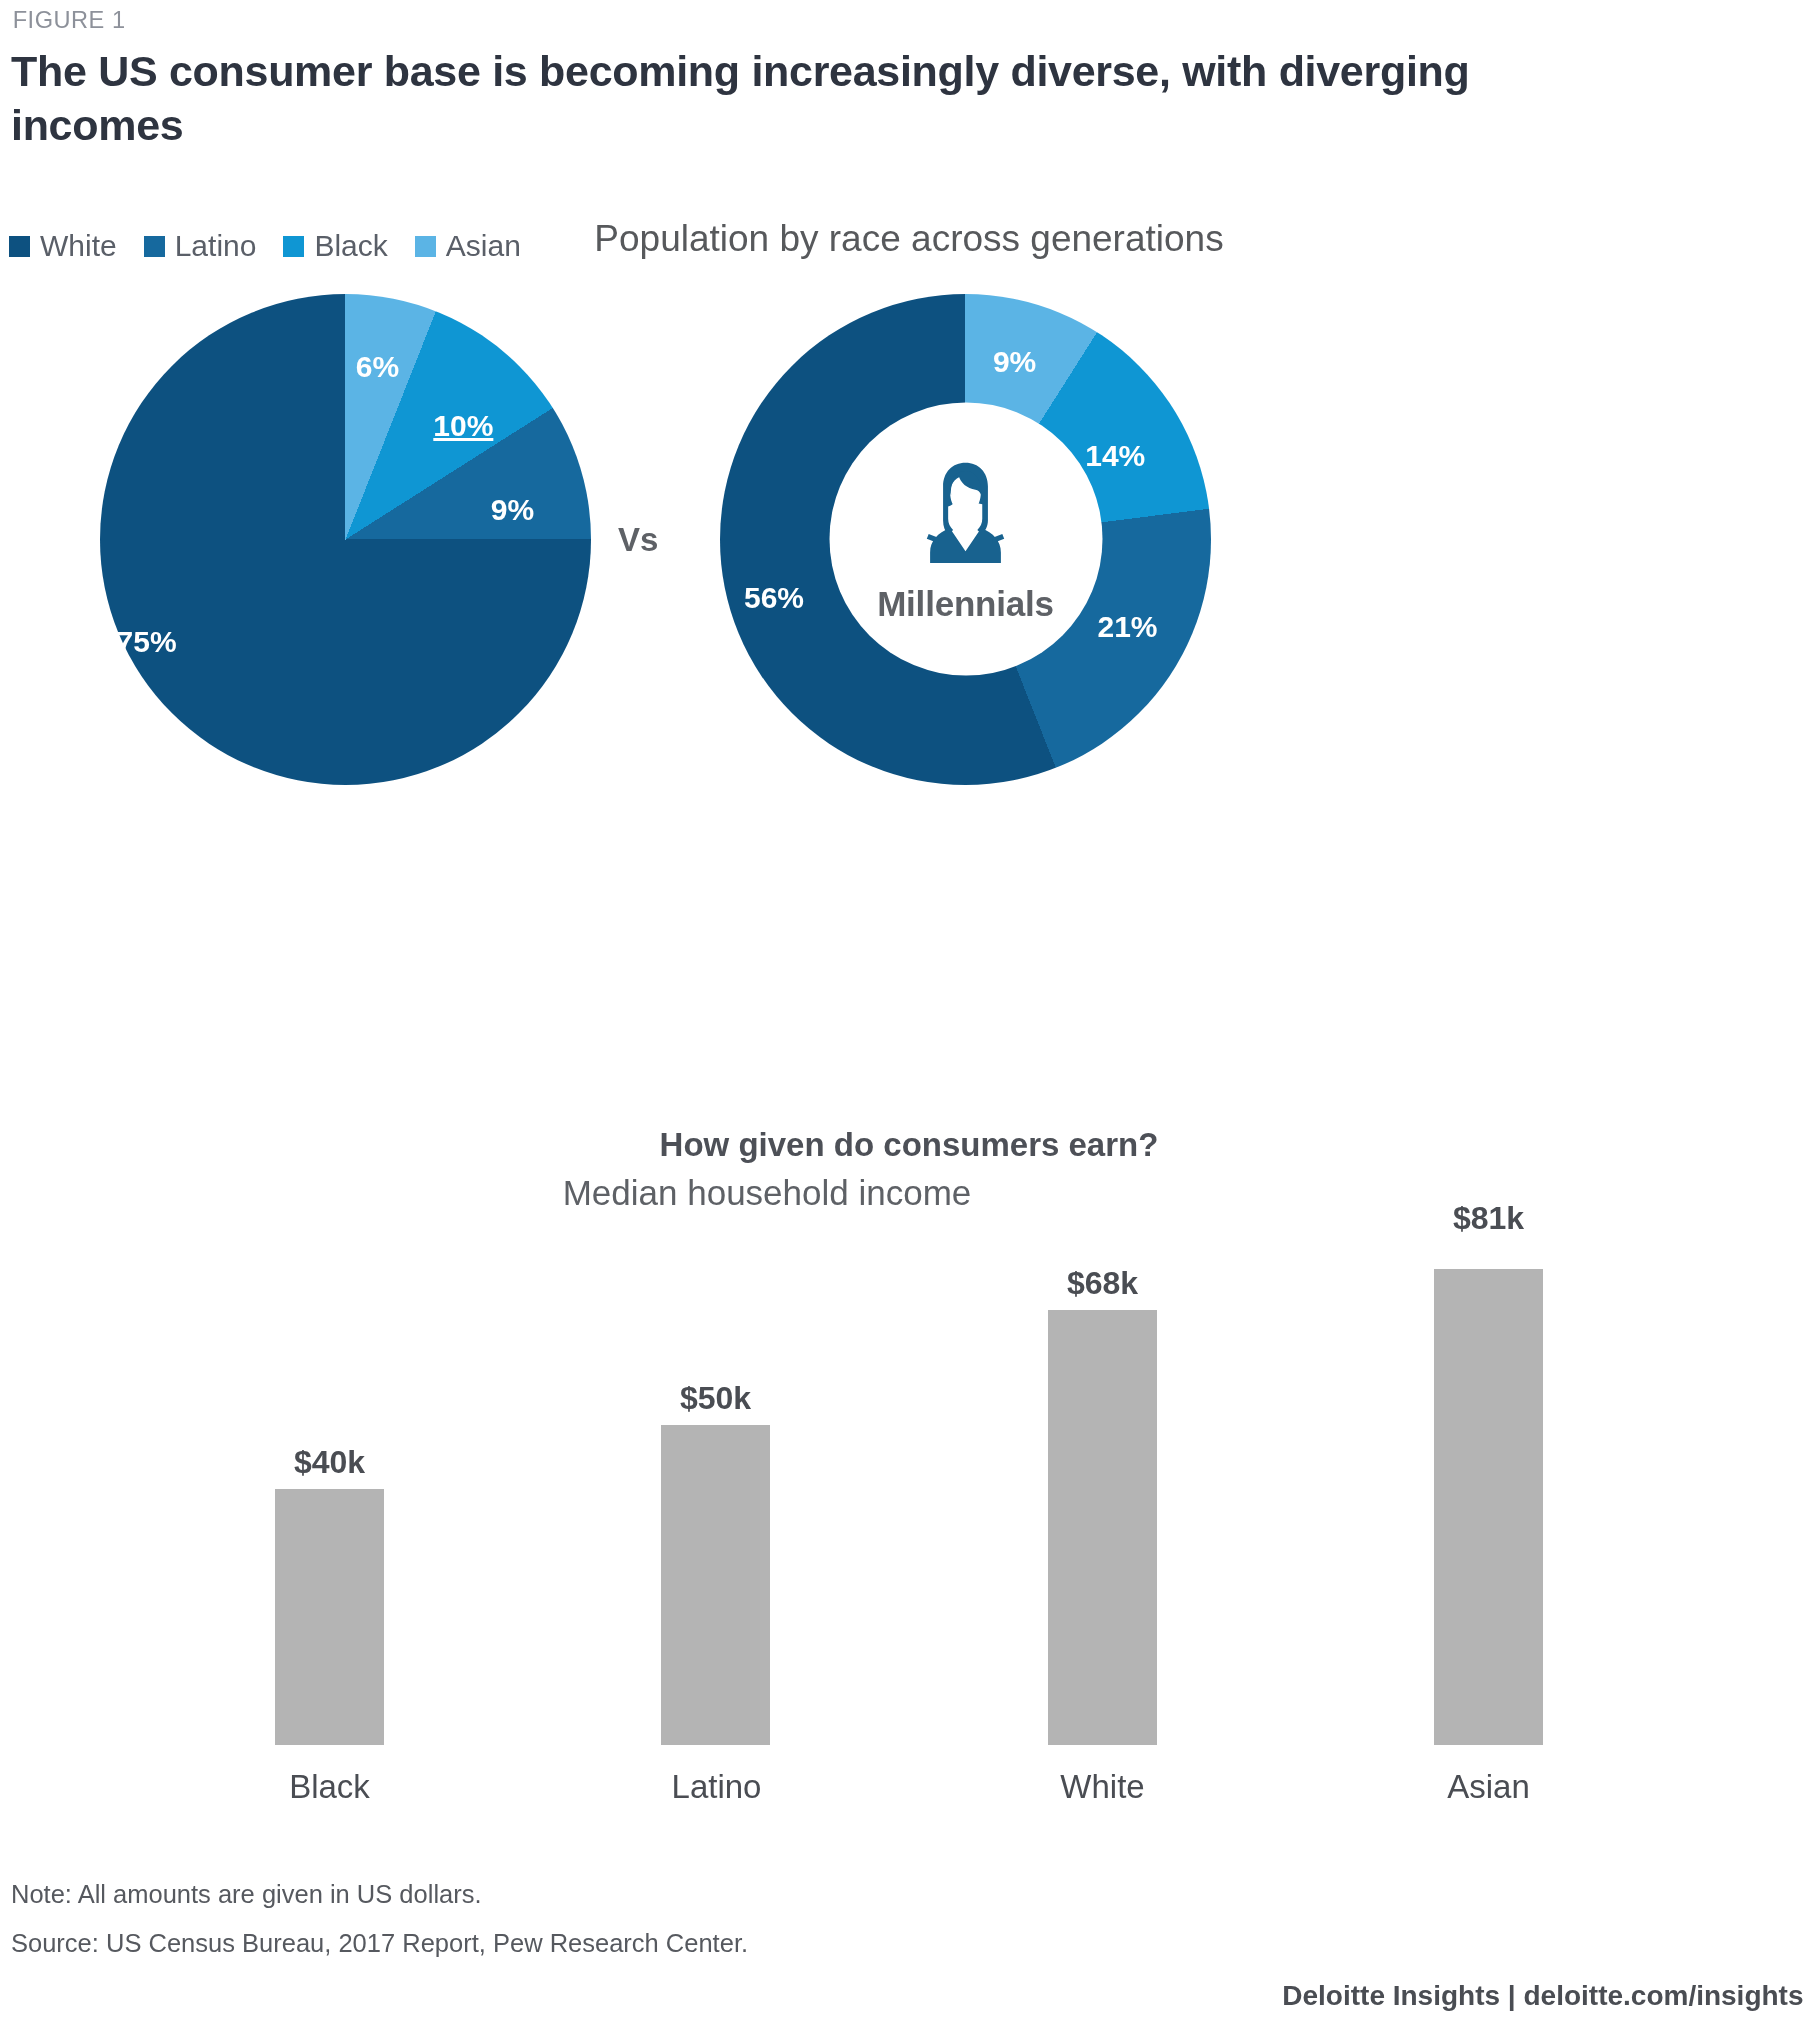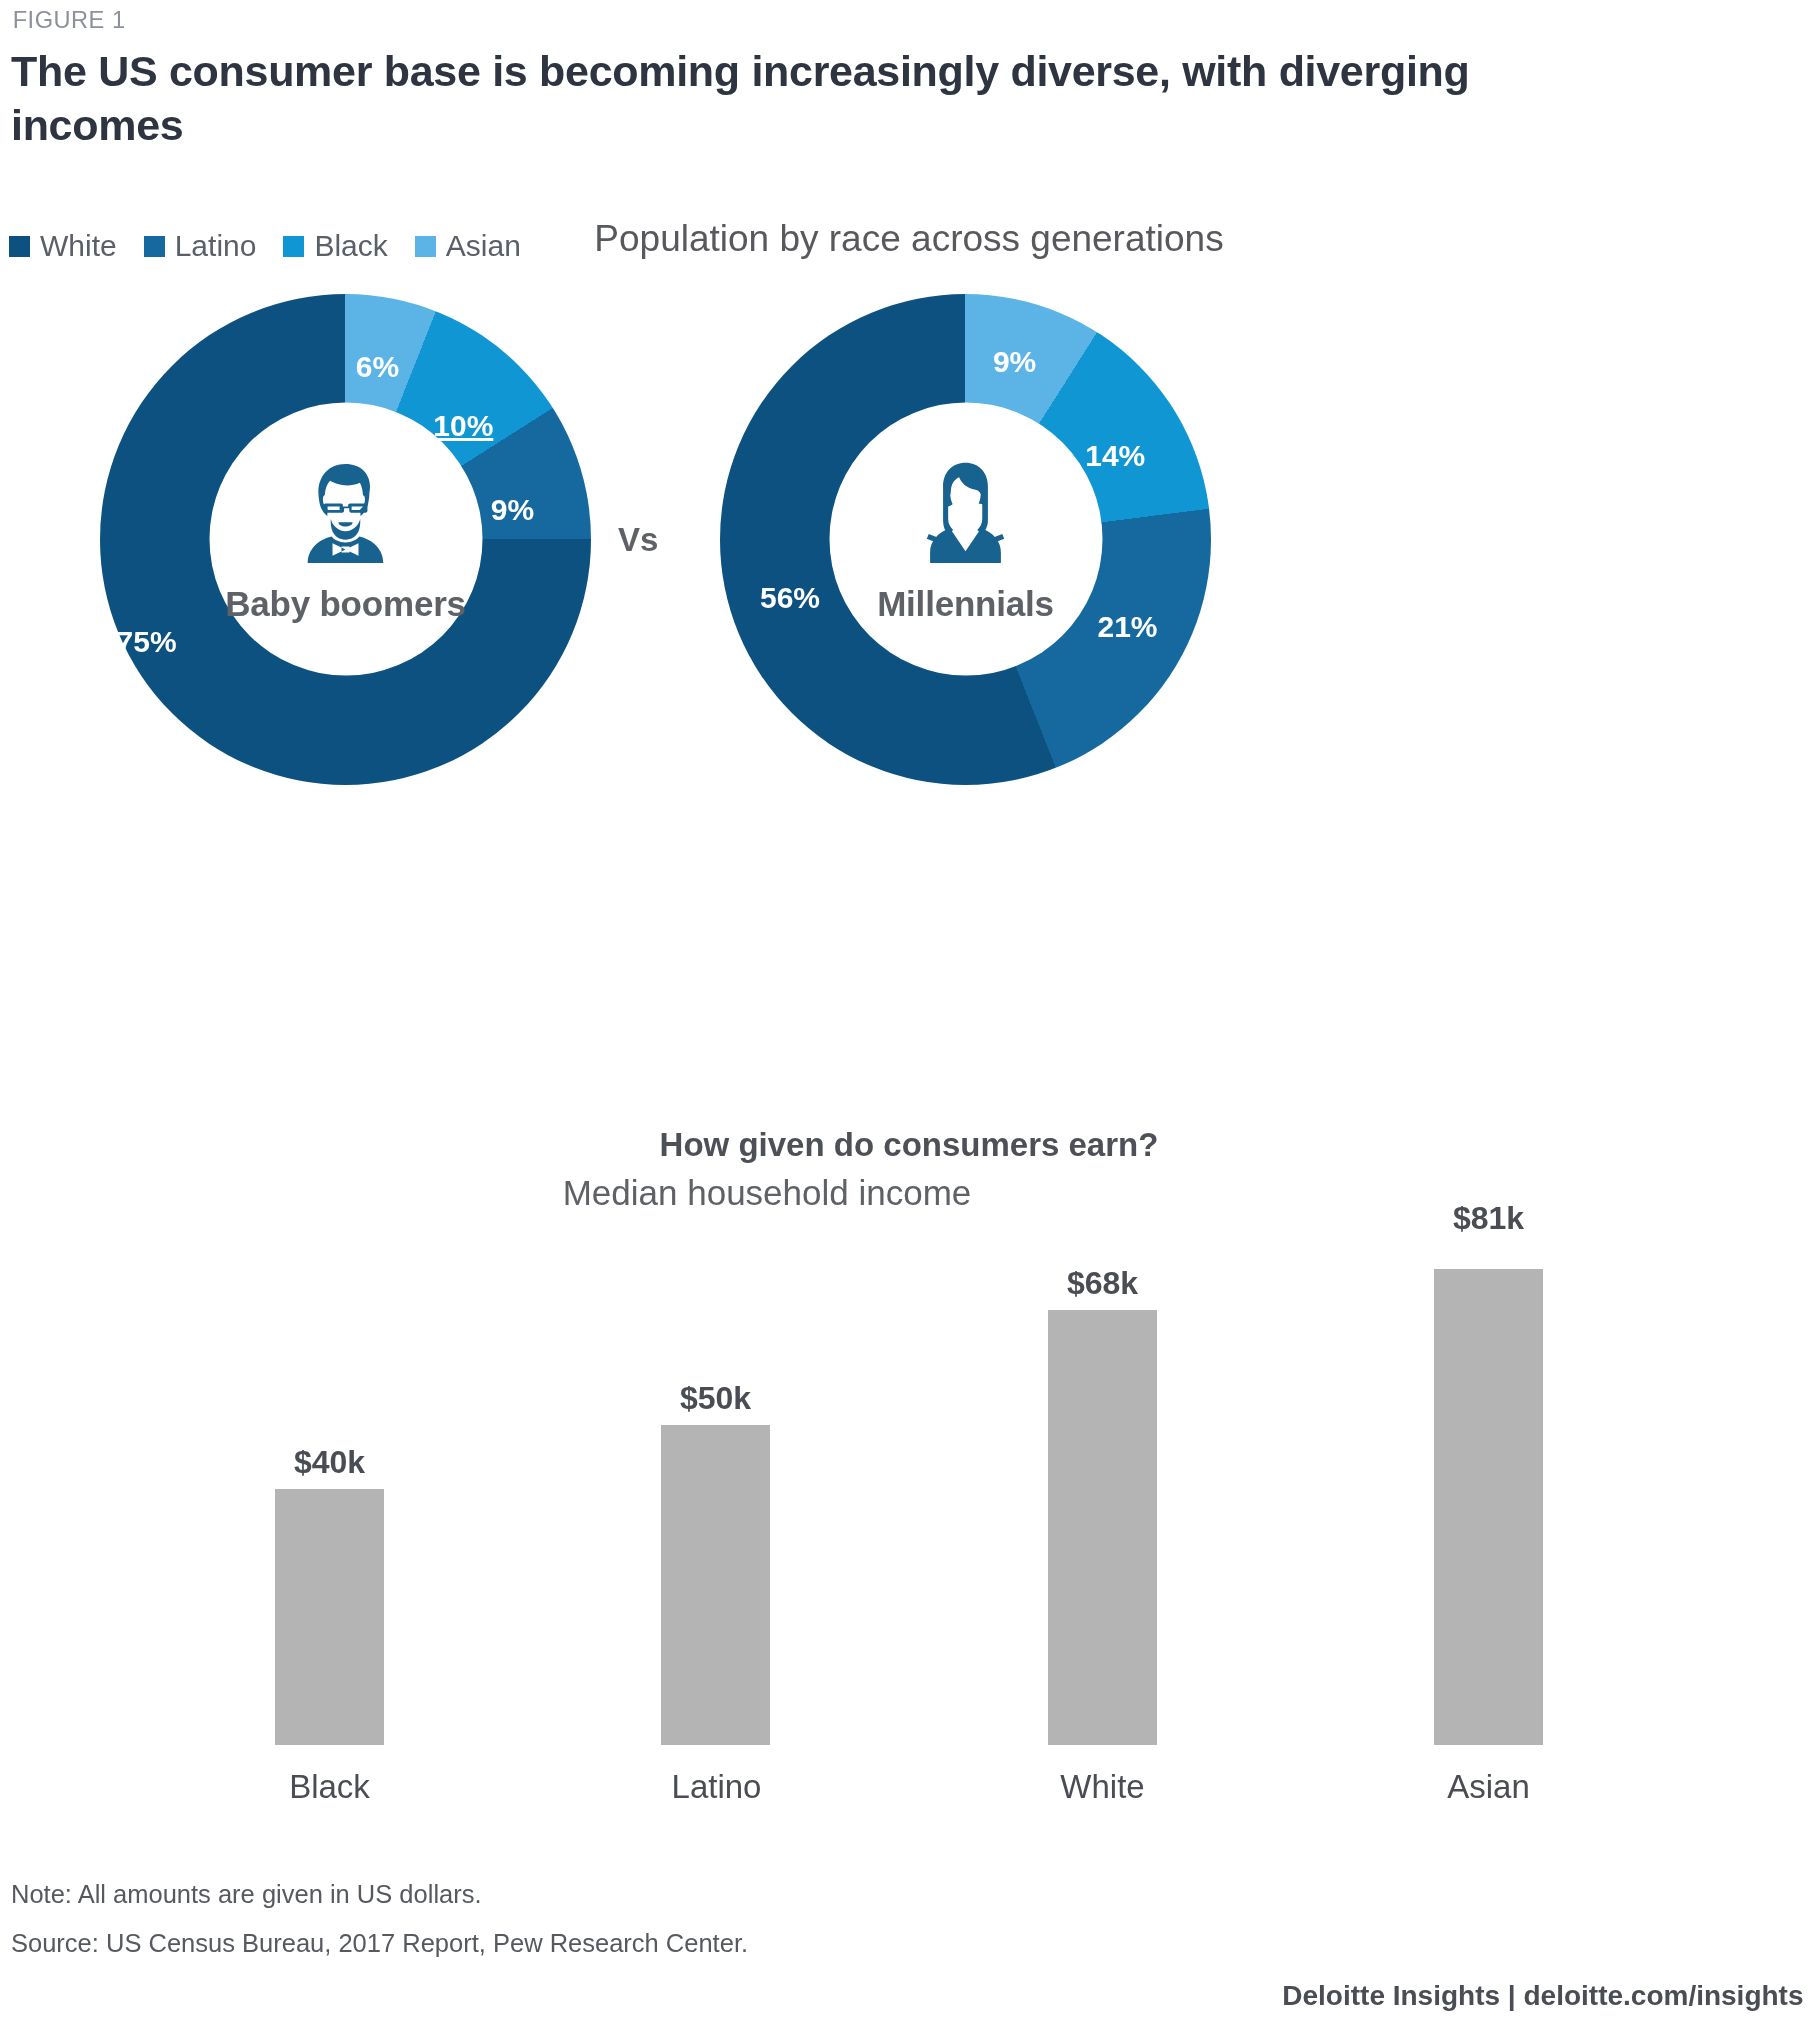--- a/index.html
+++ b/index.html
@@ -127,35 +127,20 @@
     <span class="legend-swatch" style="background:#5bb4e5"></span>
     <span class="legend-text">Asian</span>
   </div>
 </div>
 
 <div class="donut-title">Population by race across generations</div>
 
 <div class="donut-wrap">
 
   <div class="donut" id="donut-left" style="background: conic-gradient(rgb(91, 180, 229) 0%, rgb(91, 180, 229) 6%, rgb(15, 150, 211) 6%, rgb(15, 150, 211) 16%, rgb(22, 105, 158) 16%, rgb(22, 105, 158) 25%, rgb(13, 81, 128) 25%, rgb(13, 81, 128) 100%);">
-    <div class="donut-hole">
-      <svg width="118" height="118" viewBox="0 0 100 100">
-
-        <path fill="#18628f" d="M50 8c-14 0-23 10-23 24 0 3 .4 6 1 9 .6 3 1.6 5 2.6 6.6 1.2 2 2.6 3.4 4 4.6l.2-5.7c-2.5-2-4-5-4-8.6 0-1.6.6-2.9 1.7-3.5.3-4.6 1.6-9.6 4.6-12.1 3 2.2 9 3.9 14.4 3.9 3.4 0 7.3-.6 10.7-2.3 1.6 2.8 2.4 6.8 2.6 10.5 1.1.6 1.7 1.9 1.7 3.5 0 3.6-1.5 6.6-4 8.6l.2 5.7c1.4-1.2 2.8-2.6 4-4.6 1-1.6 2-3.6 2.6-6.6.6-3 1-6 1-9C73 18 64 8 50 8z"></path>
-
-        <path fill="#18628f" d="M33 41.5h13.2c1 0 1.6.7 1.6 1.6v.9h4.4v-.9c0-.9.7-1.6 1.6-1.6H67c.9 0 1.6.7 1.6 1.6v4.6c0 .9-.7 1.6-1.6 1.6H54.8c-.9 0-1.6-.7-1.6-1.6v-2.2h-4.4v2.2c0 .9-.7 1.6-1.6 1.6H33c-.9 0-1.6-.7-1.6-1.6V43c0-.9.7-1.5 1.6-1.5zm1.8 2.6v3h10.2v-3H34.8zm20.4 0v3h10.2v-3H55.2z"></path>
-
-        <path fill="#18628f" d="M37.5 54.5c1.4 6 6.4 10.5 12.5 10.5s11.1-4.5 12.5-10.5c.2 4.3-.3 8.4-1.7 11.2-1.9 3.8-5.8 6.5-10.8 6.5s-8.9-2.7-10.8-6.5c-1.4-2.8-1.9-6.9-1.7-11.2zM44 57.5h12c0 2.2-2.7 3.6-6 3.6s-6-1.4-6-3.6z"></path>
-
-        <path fill="#18628f" d="M38.2 69.5C26 72.5 18 81 18 92h64c0-11-8-19.5-20.2-22.5-2 2.5-6.3 5-11.8 5s-9.8-2.5-11.8-5z"></path>
-
-        <path fill="#ffffff" d="M50 80.5l-11 -5.2v10.4L50 80.5zm0 0l11 -5.2v10.4L50 80.5zm-3.4-2.6h6.8v5.2h-6.8z"></path>
-      </svg>
-      <div class="donut-center-label">Baby boomers</div>
-    </div>
     <div class="slice-label" style="left:56.5%; top:15%;">6%</div>
     <div class="slice-label" style="left:74%;   top:27%;text-decoration:underline;">10%</div>
     <div class="slice-label" style="left:84%;   top:44%;">9%</div>
     <div class="slice-label" style="left:9.5%;  top:71%;">75%</div>
   </div>
 
   <div class="vs" style="position:absolute; left:618px; top:232px;">Vs</div>
 
   <div class="donut" id="donut-right" style="background: conic-gradient(rgb(91, 180, 229) 0%, rgb(91, 180, 229) 9%, rgb(15, 150, 211) 9%, rgb(15, 150, 211) 23%, rgb(22, 105, 158) 23%, rgb(22, 105, 158) 44%, rgb(13, 81, 128) 44%, rgb(13, 81, 128) 100%);">
     <div class="donut-hole">
@@ -173,21 +158,21 @@
 
         <path fill="#ffffff" d="M44.5 61.2L50 82l5.5-20.8c-1.7.6-3.6.9-5.5.9s-3.8-.3-5.5-.9z"></path>
 
         <path fill="#18628f" d="M27 70.5l-8.2-3.2-1.6 4.1 9.8 3.8v-4.7zm46 0l8.2-3.2 1.6 4.1-9.8 3.8v-4.7z"></path>
       </svg>
       <div class="donut-center-label">Millennials</div>
     </div>
     <div class="slice-label" style="left:60%;  top:14%;">9%</div>
     <div class="slice-label" style="left:80.5%;top:33%;">14%</div>
     <div class="slice-label" style="left:83%;  top:68%;">21%</div>
-    <div class="slice-label" style="left:11%;  top:62%;margin-left:16px;">56%</div>
+    <div class="slice-label" style="left:11%;  top:62%;">56%</div>
   </div>
 </div>
 
 <div class="bar-title">How given do consumers earn?</div>
 <div class="bar-sub">Median household income</div>
 
 <div class="bars" id="bars-container">
     <div class="bar-col" style="left: 57px;">
       <div class="bar-value">$40k</div>
       <div class="bar-rect" style="height: 256px; background: rgb(180, 180, 180);"></div>

